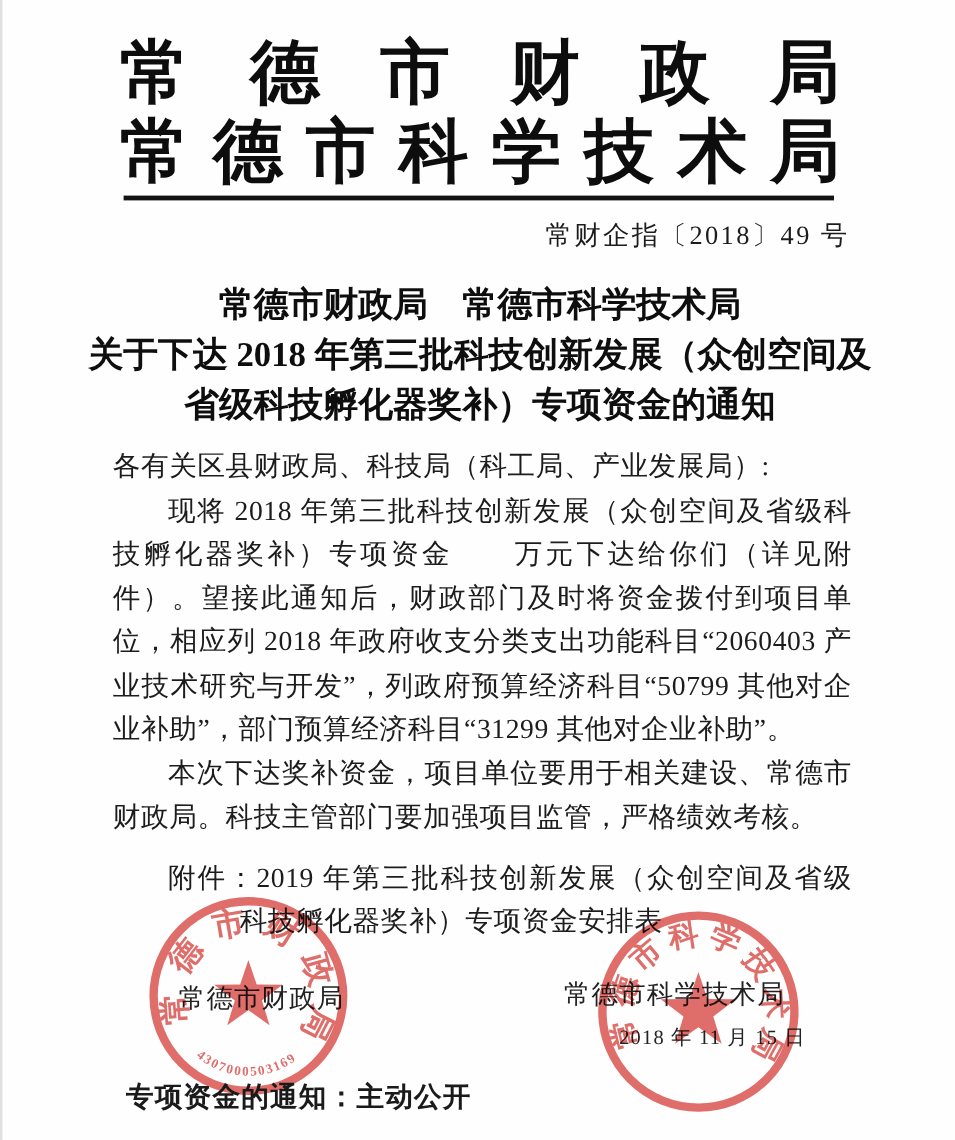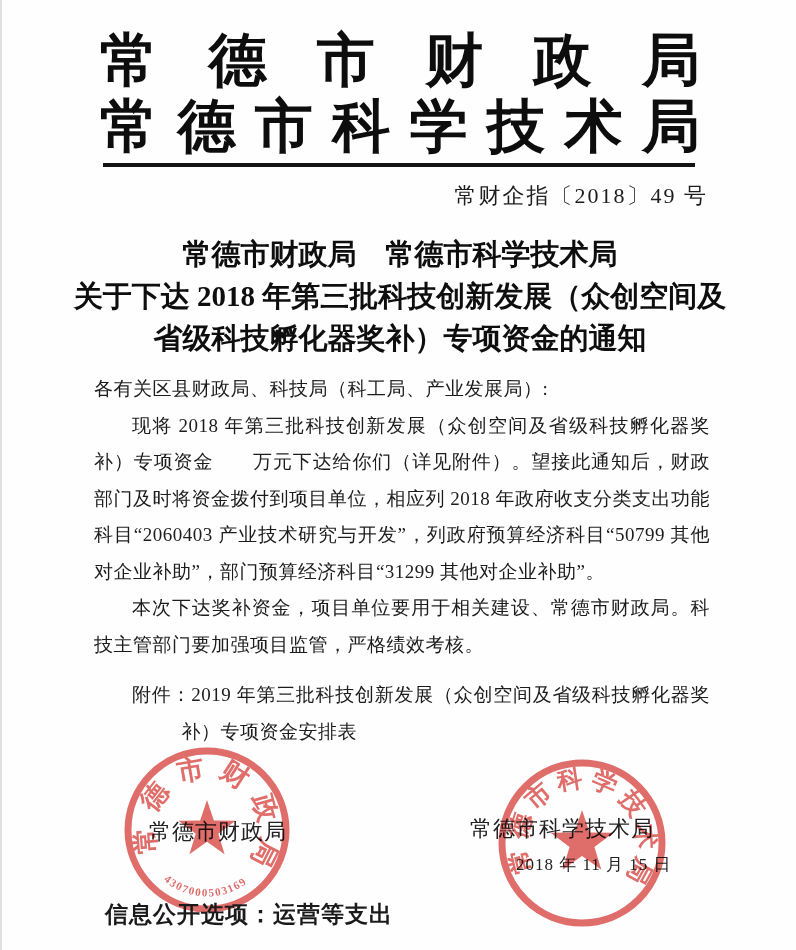--- a/index.html
+++ b/index.html
@@ -11,21 +11,21 @@
   .lh-line{font-size:58px;line-height:66px;font-weight:bold;color:#0d0d0d;
            display:flex;justify-content:space-between;white-space:nowrap;}
   .header-rule{position:absolute;top:163px;left:101px;width:592px;height:4px;background:#141414;}
   
   .doc-number{position:absolute;top:181px;left:92px;width:614px;text-align:right;
               font-size:22px;letter-spacing:2px;}
   
   .title{position:absolute;top:233px;left:0;width:796px;text-align:center;
          font-weight:bold;font-size:29px;line-height:42px;color:#0e0e0e;}
   
-  .body{position:absolute;top:371px;left:92px;width:616px;font-size:19px;
+  .body{position:absolute;top:371px;left:92px;width:616px;font-size:23px;
         line-height:36.5px;text-align:justify;letter-spacing:0.5px;}
   .indent{text-indent:2em;}
   .attachment{margin-top:14px;padding-left:4.6em;text-indent:-2.6em;}
   
   .seal{position:absolute;mix-blend-mode:multiply;opacity:0.88;}
   .seal-finance{left:117px;top:742px;}
   .seal-science{left:488px;top:751px;}
   .seal text{font-family:"Liberation Serif","DejaVu Serif",serif;font-weight:bold;}
   
   .sig{position:absolute;font-size:22px;letter-spacing:1px;color:#222;}
@@ -101,15 +101,15 @@
     <circle cx="0" cy="0" r="80" fill="none" stroke-width="7" stroke="#dc5a56"></circle>
     <polygon transform="scale(1.1)" points="0,-30 6.9,-9.6 28.5,-9.3 11.3,3.7 17.6,24.3 0,11.8 -17.6,24.3 -11.3,3.7 -28.5,-9.3 -6.9,-9.6" fill="#dc5a56"></polygon>
     <defs>
       <path id="arcS" d="M -41 38 A 56 56 0 1 1 41 38" fill="none"></path>
     </defs>
     <text font-size="25" letter-spacing="6" fill="#dc5a56">
       <textPath href="#arcS" startOffset="13">常德市科学技术局</textPath>
     </text>
   </svg>
 
-  <div class="footer">信息公开选项：运营等支出</div>
+  <div class="footer">专项资金的通知：主动公开</div>
 
 </div>
 
 </body></html>

